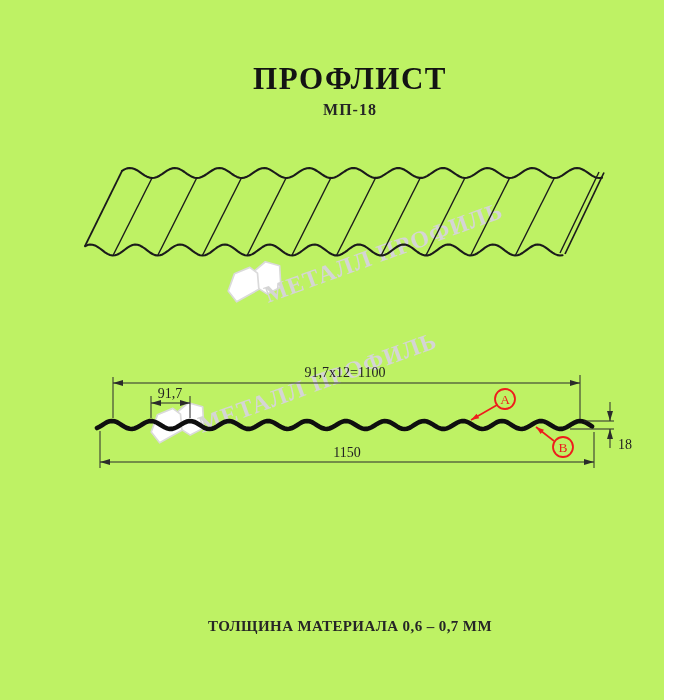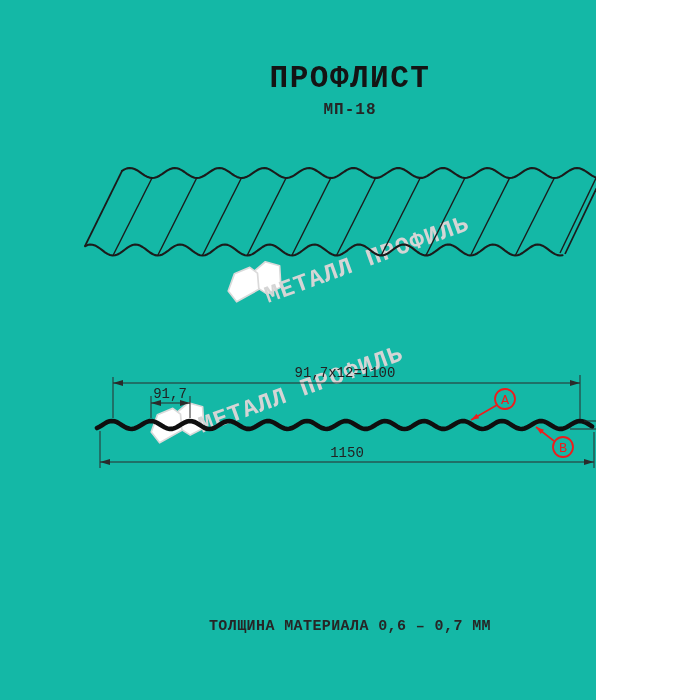--- a/index.html
+++ b/index.html
@@ -1,17 +1,17 @@
 <!DOCTYPE html>
 <html><head>
 <meta charset="utf-8">
 <style>
   html,body{margin:0;padding:0;background:#fff;}
-  .page{position:relative;width:596px;height:700px;background:#14b8a6;overflow:hidden;
-        font-family:Liberation Mono, monospace;}
+  .page{position:relative;width:664px;height:700px;background:#bef264;overflow:hidden;
+        font-family:Liberation Serif, serif;}
   .title{position:absolute;top:61px;left:0;width:700px;text-align:center;
          font-size:31px;font-weight:bold;letter-spacing:1.5px;color:#141414;}
   .subtitle{position:absolute;top:101px;left:0;width:700px;text-align:center;
          font-size:16px;font-weight:bold;letter-spacing:1px;color:#262626;}
   .footer{position:absolute;top:618px;left:0;width:700px;text-align:center;
          font-size:15px;font-weight:bold;letter-spacing:0.4px;color:#262626;}
   svg.drawing{position:absolute;left:0;top:0;}
   .dim{stroke:#2b2b2b;stroke-width:1;fill:none;}
   .dim-text{fill:#222;font-size:14px;}
   .thick{stroke:#0f0f0f;stroke-width:4.6;fill:none;stroke-linecap:round;}

